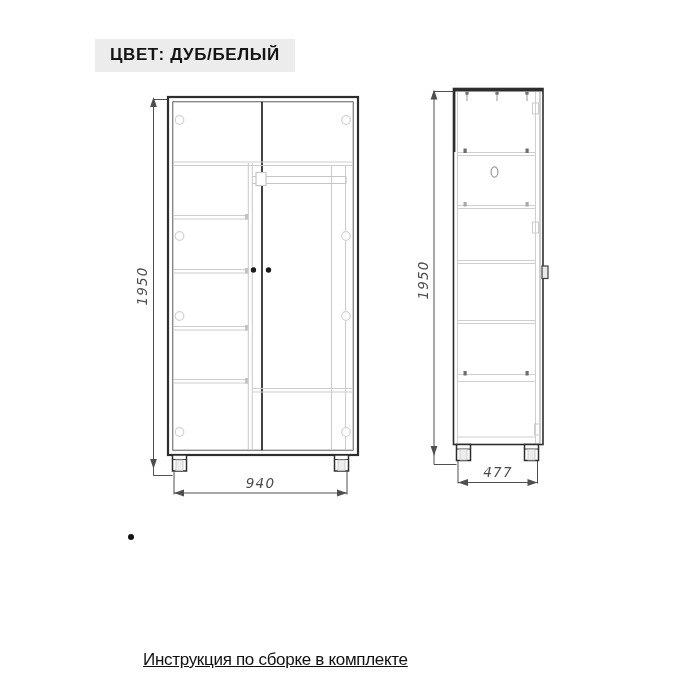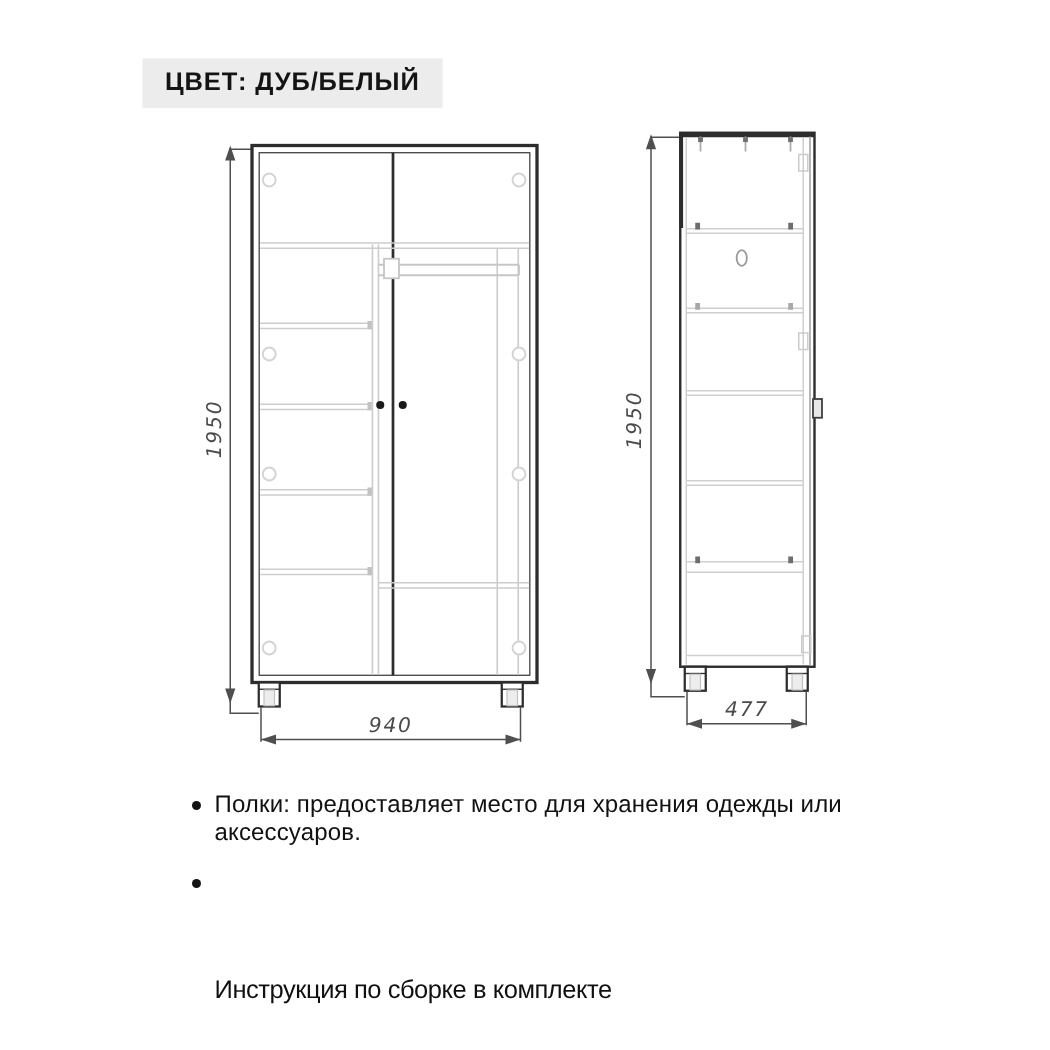--- a/index.html
+++ b/index.html
@@ -45,20 +45,21 @@
   }
   .bullet{
     position:absolute;left:0;top:6.5px;
     width:6px;height:6px;border-radius:50%;
     background:#141414;
   }
   .note{
     position:absolute;left:143px;top:650px;
     font-size:17px;color:#101010;letter-spacing:-0.3px;
     white-space:nowrap;
+    text-decoration:underline;
   }
 </style>
 </head>
 <body>
 
 <div class="page">
 
   <div class="title-badge">
     <span>ЦВЕТ: ДУБ/БЕЛЫЙ</span>
   </div>
@@ -220,22 +221,18 @@
         <path d="M458 482.5 l10 -3.4 v6.8 z" fill="#4f4f4f" stroke="none"></path>
         <path d="M537.5 482.5 l-10 -3.4 v6.8 z" fill="#4f4f4f" stroke="none"></path>
       </g>
       <text class="dim-text" x="498" y="477" text-anchor="middle">477</text>
     </g>
   </svg>
 
   <ul class="features">
     <li class="feature">
       <span class="bullet"></span>
-      <span>Полки: предоставляет место для хранения одежды или аксессуаров.</span>
-    </li>
-    <li class="feature">
-      <span class="bullet"></span>
     </li>
   </ul>
 
   <div class="note">Инструкция по сборке в комплекте</div>
 
 </div>
 
 </body></html>

